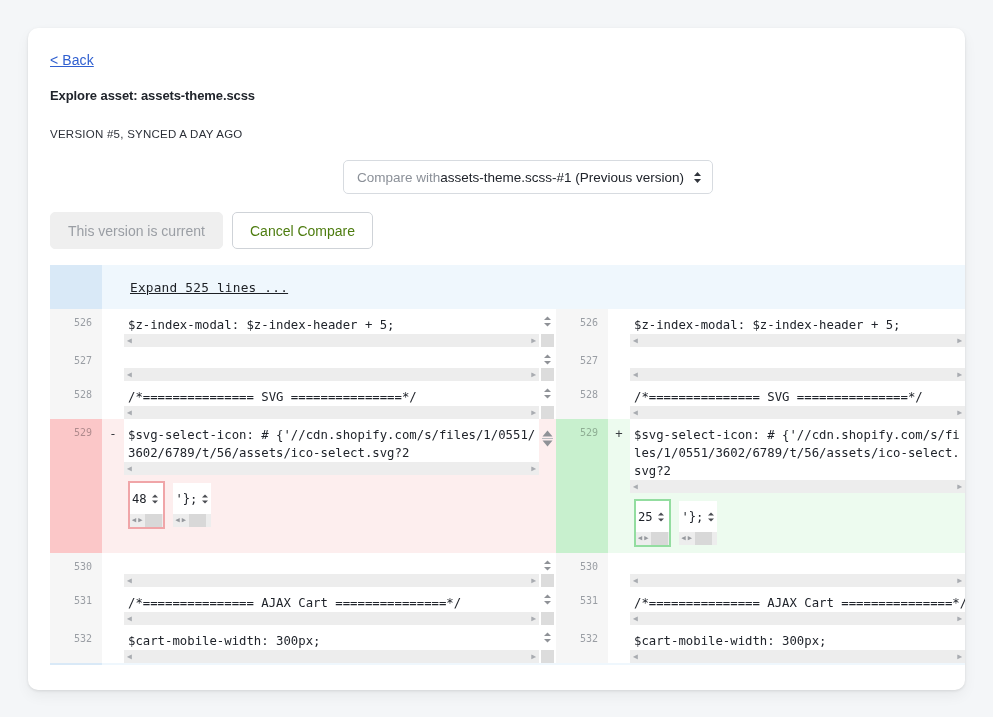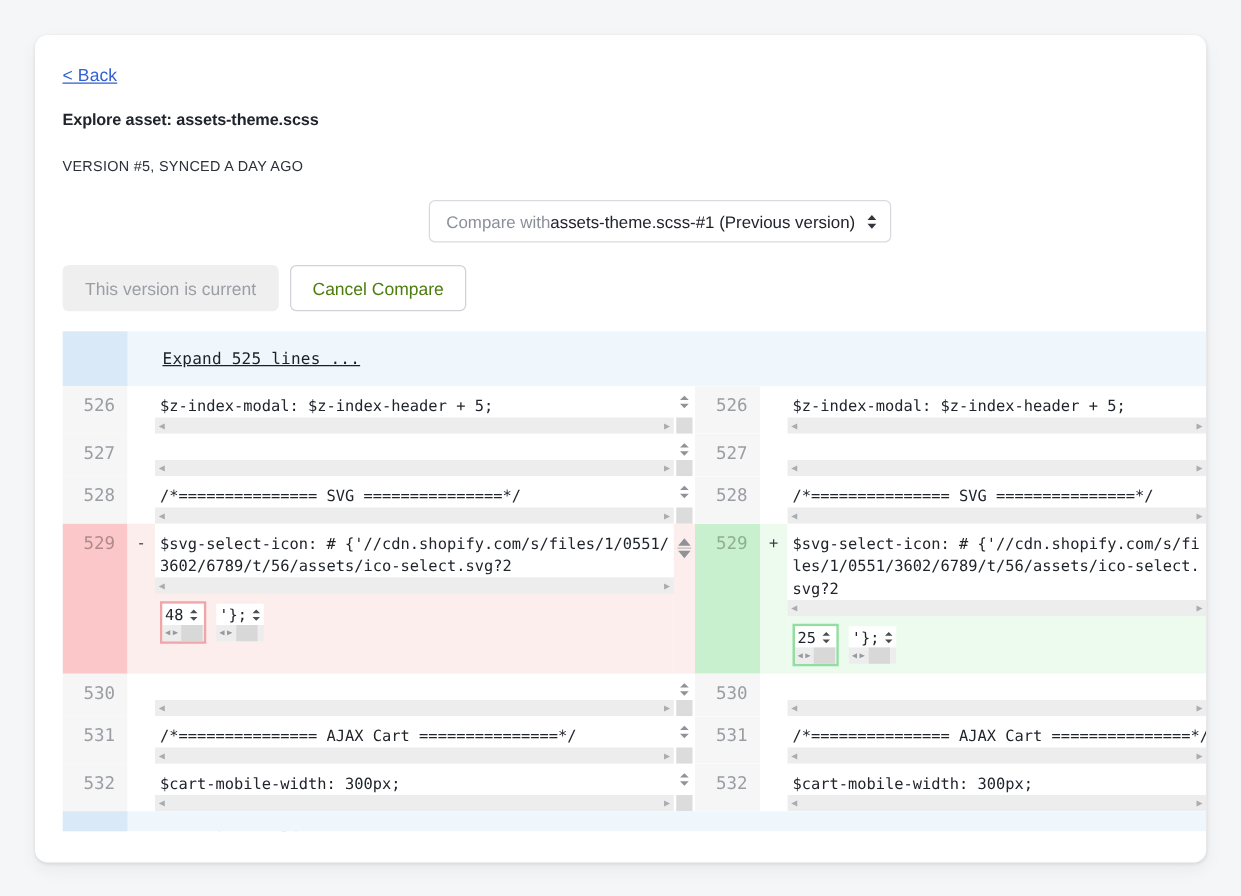--- a/index.html
+++ b/index.html
@@ -98,21 +98,21 @@
   }
 
   
   .pane { display: flex; position: relative; }
   .pane-l { flex: 0 0 506px; }
   .pane-r { flex: 1 1 auto; overflow: hidden; }
 
   .gut {
     flex: 0 0 52px; width: 52px;
     text-align: right; padding: 8px 10px 0 0;
-    color: #9a9ea4; font-size: 14px;
+    color: #9a9ea4; font-size: 10px;
     background: #f6f6f6; user-select: none;
   }
   .sign {
     flex: 0 0 22px; width: 22px;
     text-align: center; padding-top: 8px;
     color: #3a3d42; background: inherit; user-select: none;
   }
 
   .codewrap { flex: 1 1 auto; position: relative; min-width: 0; }
   .code {
@@ -163,21 +163,21 @@
     padding: 6px 0 6px 4px; gap: 6px;
   }
   .minibox {
     display: flex; flex-direction: column;
     border: 2px solid transparent; padding: 0;
   }
   .minibox.sel-del { border-color: #f0a5a8; }
   .minibox.sel-add { border-color: #93dda0; }
   .minibox .mtop {
     display: flex; align-items: center;
-    background: #ffffff; padding: 0 2px; height: 17px;
+    background: #ffffff; padding: 0 2px; height: 31px;
   }
   .minibox .mval { color: #20242b; font-size: 12.2px; }
   .minibox .mspin { margin-left: 4px; line-height: 0; color: #4a4d52; }
   .minibox .mbot {
     display: flex; align-items: center; height: 13px;
     background: #ededed; padding: 0 1px;
   }
   .minibox .mbot .arrow { color: #96999e; font-size: 7px; line-height: 1; padding: 0 1px; }
   .minibox .mbot .mthumb { width: 17px; height: 13px; background: #d8d8d8; margin-left: 2px; }
 

